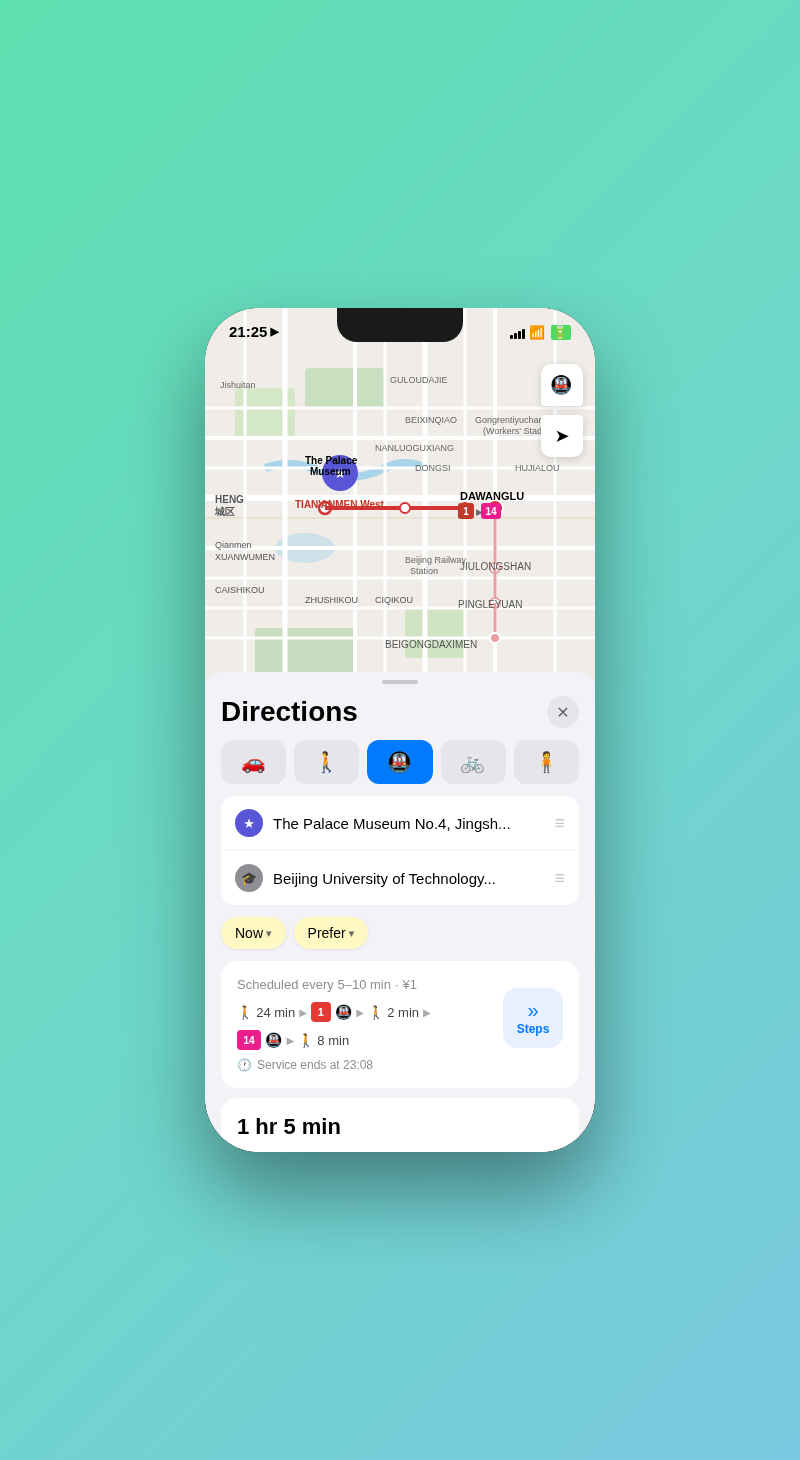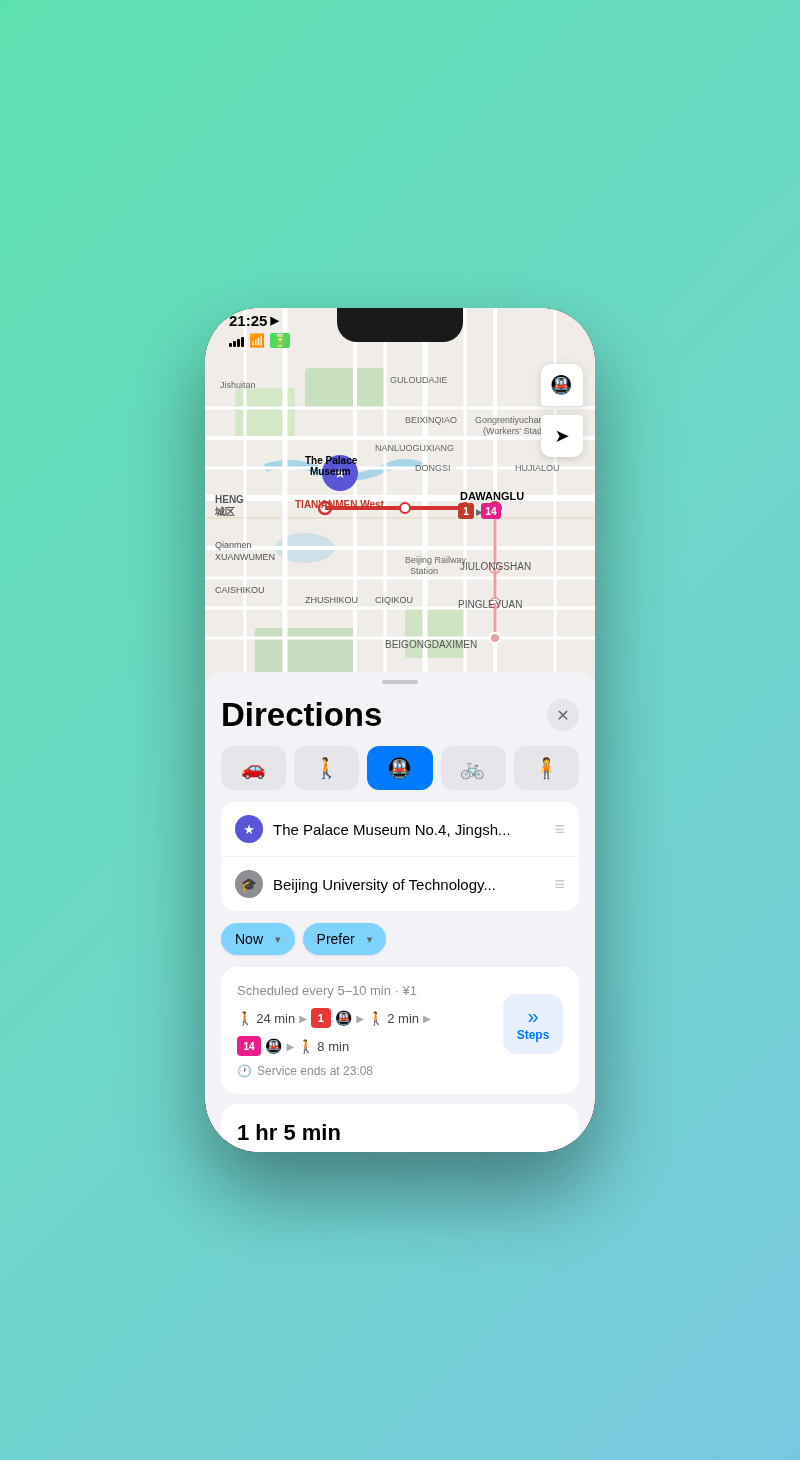--- a/index.html
+++ b/index.html
@@ -39,26 +39,25 @@
       border-radius: 0 0 20px 20px;
       z-index: 100;
     }
     
     .status-bar {
       position: absolute;
       top: 0;
       left: 0; right: 0;
       height: 44px;
       display: flex;
-      align-items: flex-start;
+      align-items: flex-end;
       justify-content: space-between;
-      padding: 4px 24px;
+      padding: 12px 24px;
       z-index: 99;
       background: transparent;
-      flex-direction: column;
     }
     .status-time {
       font-size: 15px;
       font-weight: 600;
       color: #000;
       display: flex;
       align-items: center;
       gap: 3px;
     }
     .status-icons {
@@ -148,21 +147,21 @@
       margin: 8px auto 0;
     }
     
     .directions-header {
       display: flex;
       align-items: center;
       justify-content: space-between;
       padding: 12px 16px 8px;
     }
     .directions-title {
-      font-size: 33px;
+      font-size: 28px;
       font-weight: 700;
       color: #000;
     }
     .close-btn {
       width: 32px;
       height: 32px;
       background: #e5e5ea;
       border-radius: 50%;
       display: flex;
       align-items: center;
@@ -233,29 +232,29 @@
       font-size: 18px;
     }
     
     .filter-pills {
       display: flex;
       gap: 8px;
       padding: 2px 16px 12px;
       overflow-x: auto;
     }
     .filter-pill {
-      background: #7dd3fc;
+      background: #fef9c3;
       border-radius: 20px;
       padding: 8px 14px;
       font-size: 14px;
       color: #000;
       white-space: nowrap;
       display: flex;
       align-items: center;
-      gap: 12px;
+      gap: 3px;
       cursor: pointer;
       box-shadow: 0 1px 3px rgba(0,0,0,0.08);
     }
     .pill-chevron { font-size: 11px; color: #666; }
     
     .routes-list {
       padding: 0 16px;
       display: flex;
       flex-direction: column;
       gap: 0;

